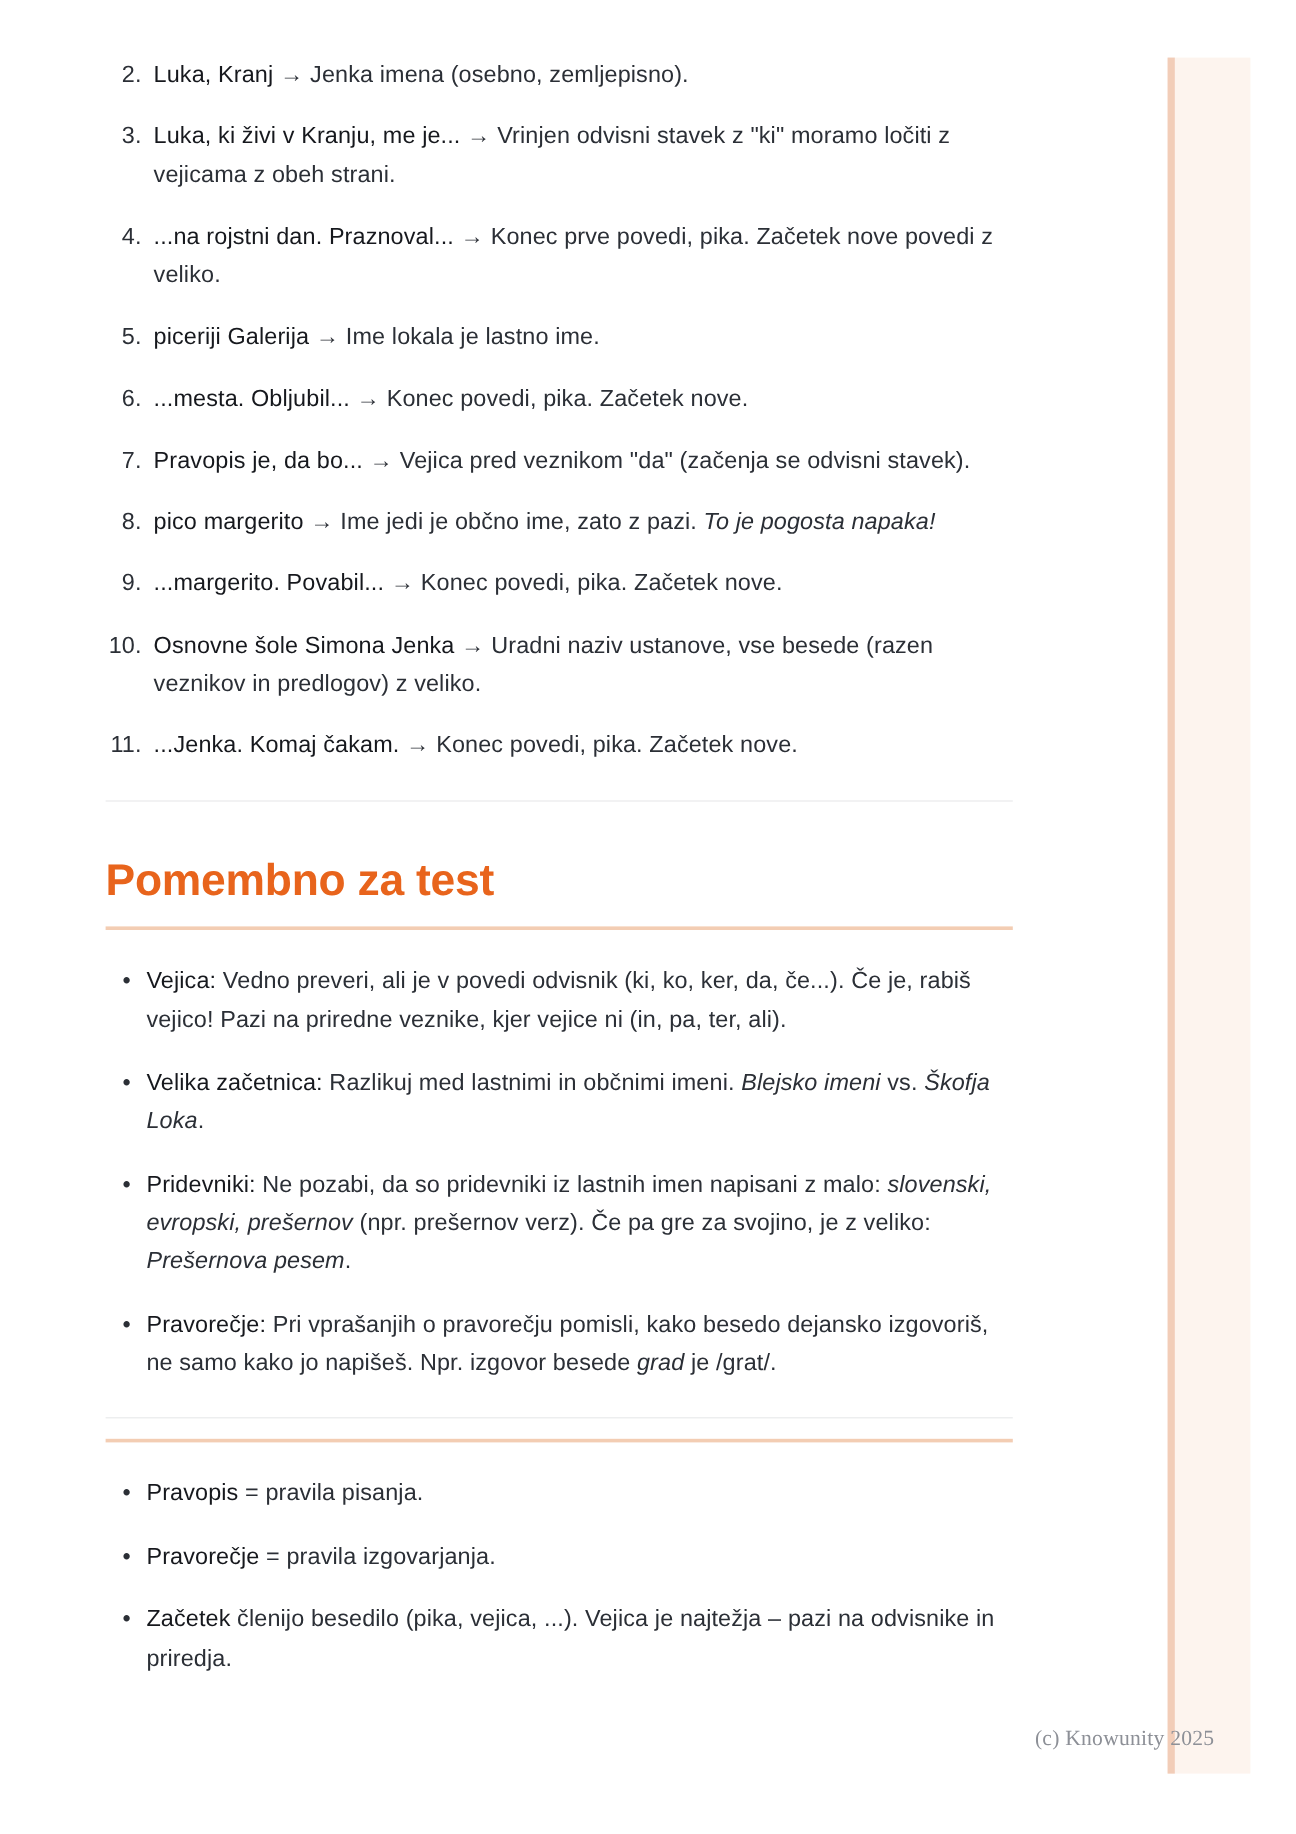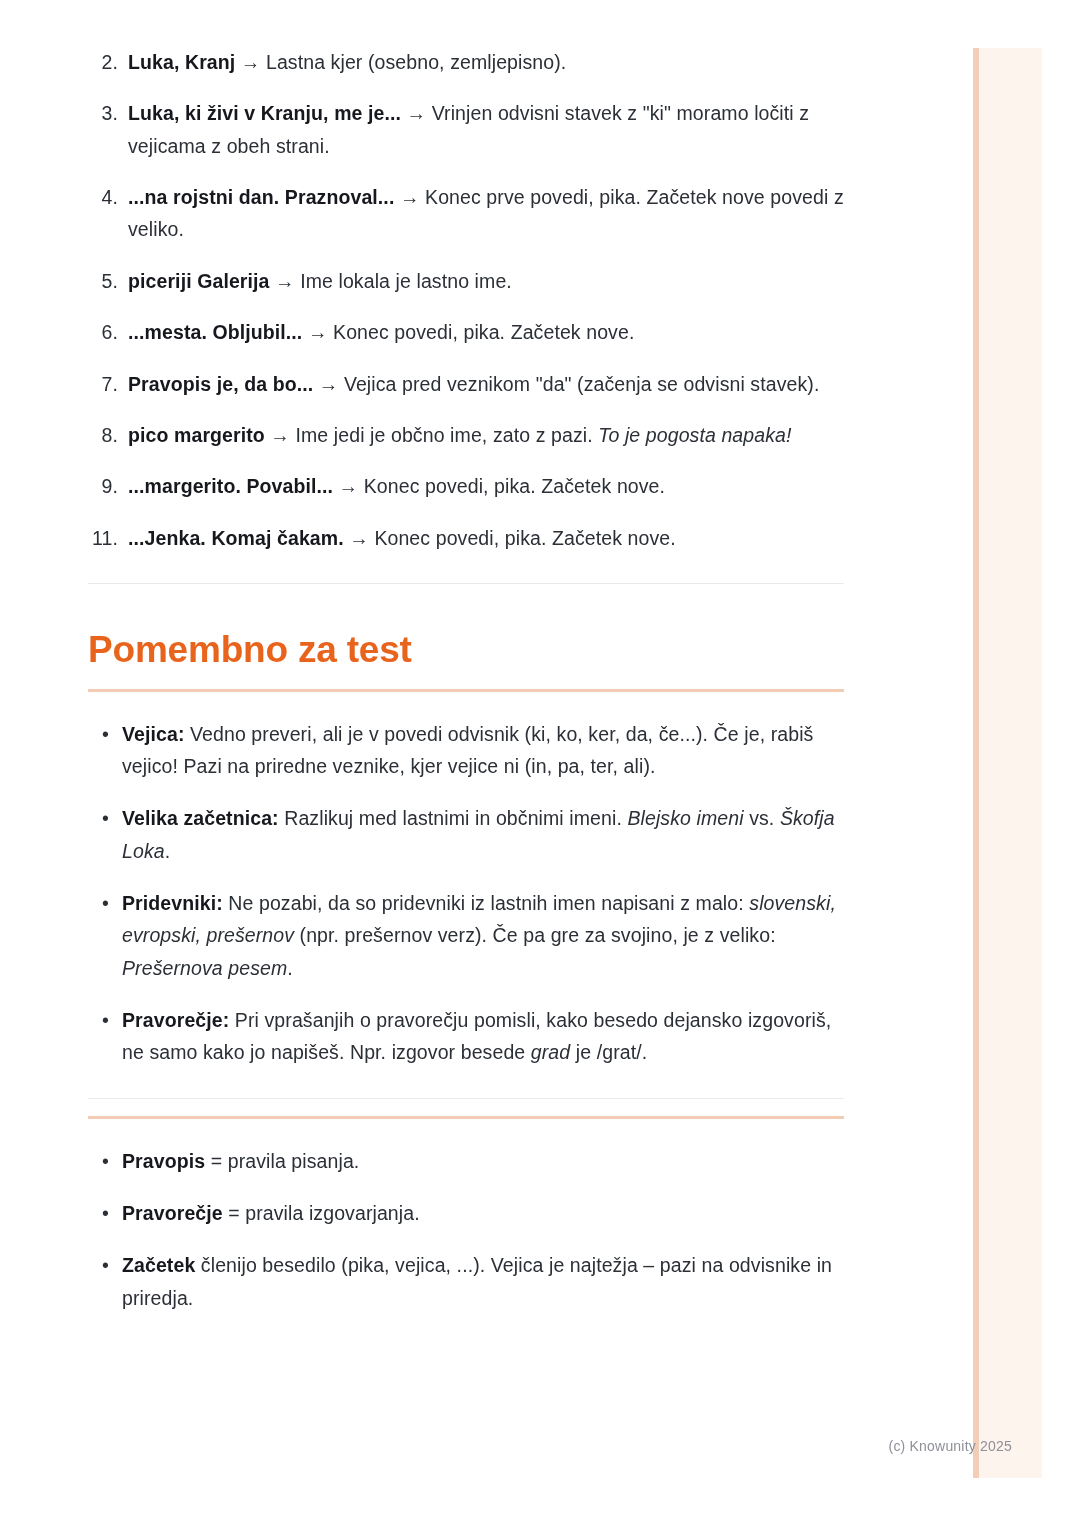--- a/index.html
+++ b/index.html
@@ -81,21 +81,21 @@
   }
   ul.bullets > li .dot {
     position: absolute;
     left: 14px;
     top: 0;
     color: #2b2f36;
     font-size: 19.5px;
     line-height: 1.66;
   }
 
-  b, strong { font-weight: 700; color: #16181d; }
+  b, strong { font-weight: 400; color: #16181d; }
   i, em { font-style: italic; text-align: right; }
 
   
   .rule-divider {
     height: 1px;
     background: #e9eaec;
     border: 0;
     margin: 29px 0 0 0;
   }
 
@@ -113,42 +113,43 @@
     height: 3px;
     background: #f3cdb3;
     margin: 17px 0 26px 0;
   }
 
   
   #watermark {
     position: absolute;
     right: 68px;
     top: 1438px;
-    font-size: 14px;
+    font-size: 18px;
     color: #8d9097;
     letter-spacing: .2px;
-    font-family: Liberation Sans, sans-serif;
+    font-family: Liberation Serif, serif;
   }
 </style>
 </head>
 <body>
 
 <div id="page-strip"></div>
 
 <div id="content">
 
   <ol class="rules" id="rules-list">
-      <li><span class="num">2.</span><b>Luka, Kranj</b><span> → </span><span>Lastna kjer (osebno, zemljepisno).</span></li>
+      <li><span class="num">2.</span><b>Luka, Kranj</b><span> → </span><span>Jenka imena (osebno, zemljepisno).</span></li>
       <li><span class="num">3.</span><b>Luka, ki živi v Kranju, me je...</b><span> → </span><span>Vrinjen odvisni stavek z "ki" moramo ločiti z vejicama z obeh strani.</span></li>
       <li><span class="num">4.</span><b>...na rojstni dan. Praznoval...</b><span> → </span><span>Konec prve povedi, pika. Začetek nove povedi z veliko.</span></li>
       <li><span class="num">5.</span><b>piceriji Galerija</b><span> → </span><span>Ime lokala je lastno ime.</span></li>
       <li><span class="num">6.</span><b>...mesta. Obljubil...</b><span> → </span><span>Konec povedi, pika. Začetek nove.</span></li>
       <li><span class="num">7.</span><b>Pravopis je, da bo...</b><span> → </span><span>Vejica pred veznikom "da" (začenja se odvisni stavek).</span></li>
       <li><span class="num">8.</span><b>pico margerito</b><span> → </span><span>Ime jedi je občno ime, zato z pazi. </span><i>To je pogosta napaka!</i></li>
       <li><span class="num">9.</span><b>...margerito. Povabil...</b><span> → </span><span>Konec povedi, pika. Začetek nove.</span></li>
+      <li><span class="num">10.</span><b>Osnovne šole Simona Jenka</b><span> → </span><span>Uradni naziv ustanove, vse besede (razen veznikov in predlogov) z veliko.</span></li>
       <li><span class="num">11.</span><b>...Jenka. Komaj čakam.</b><span> → </span><span>Konec povedi, pika. Začetek nove.</span></li>
     </ol>
 
   <hr class="rule-divider">
 
   <div class="section">
     <h2 class="section-title">Pomembno za test</h2>
     <div class="title-underline"></div>
     <ul class="bullets" id="important-list">
         <li><span class="dot">•</span><b>Vejica:</b><span> Vedno preveri, ali je v povedi odvisnik (ki, ko, ker, da, če...). Če je, rabiš vejico! Pazi na priredne veznike, kjer vejice ni (in, pa, ter, ali).</span></li>

